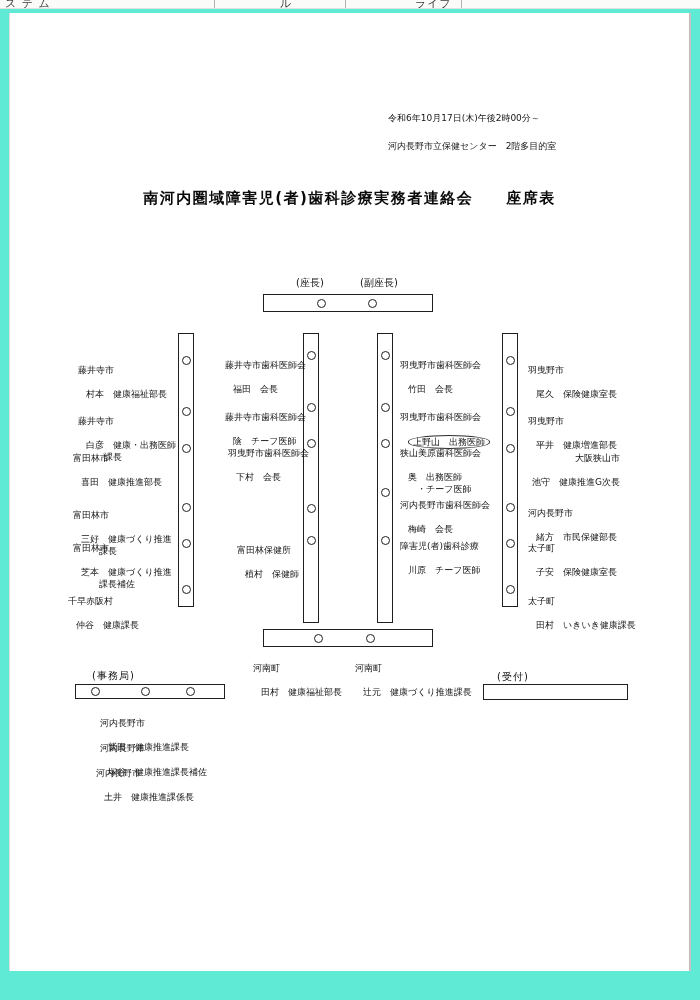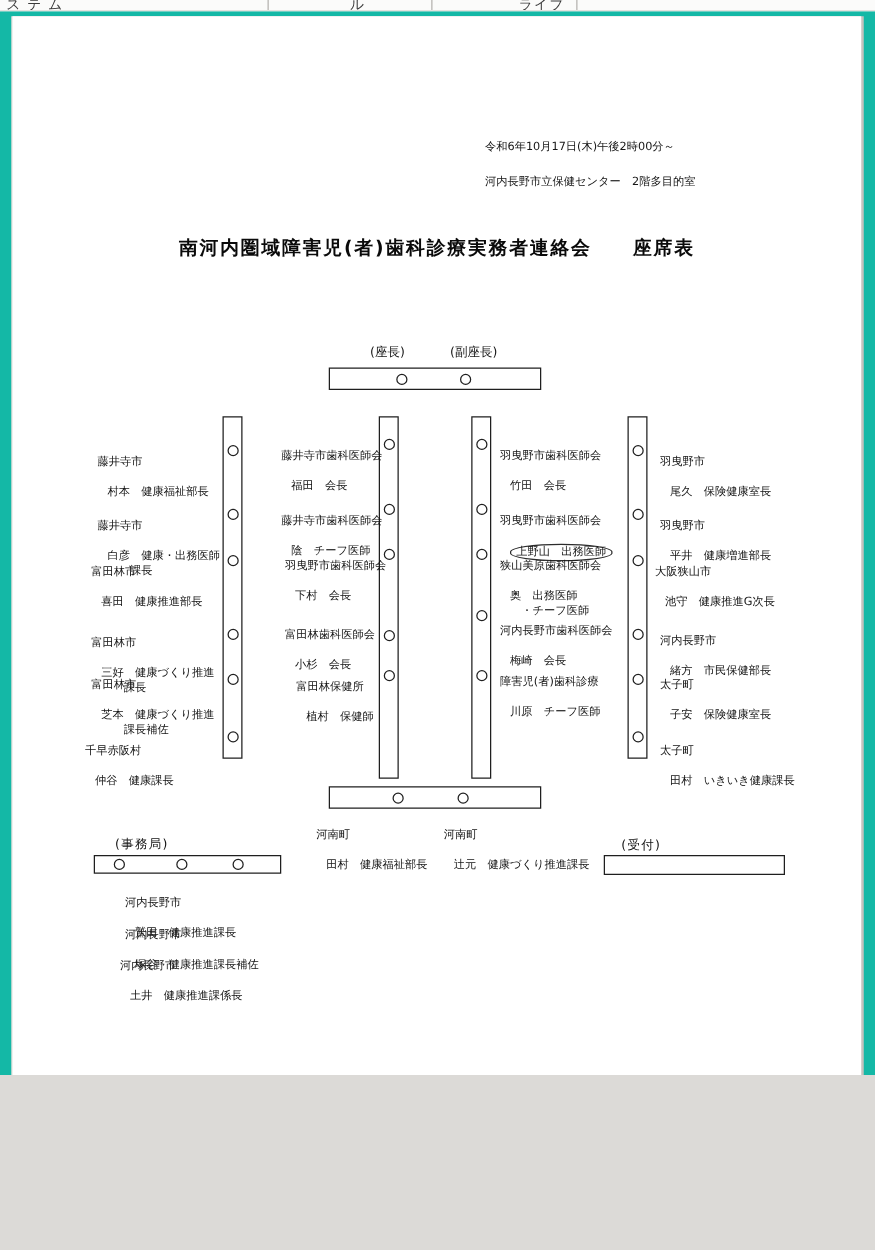--- a/index.html
+++ b/index.html
@@ -1,19 +1,19 @@
 <!DOCTYPE html>
 <html><head>
 <meta charset="utf-8">
 <style>
   * { box-sizing: border-box; }
   html,body { margin:0; padding:0; background:#dcdad7; }
   .screen {
-    position:relative; width:700px; height:860px; overflow:hidden;
-    background:#14b8a6;
+    position:relative; width:700px; height:1000px; overflow:hidden;
+    background:#5eead4;
     font-family:"DejaVu Sans","Liberation Sans",sans-serif;
   }
   
   .topbar {
     position:absolute; left:0; top:0; width:700px; height:9px;
     background:#fbfbfa; overflow:hidden; z-index:5;
     border-bottom:1px solid #e3e1de;
   }
   .topbar .frag { position:absolute; top:-4px; font-size:11px; color:#3a3a3a; letter-spacing:1px; }
   .topbar .tabdiv { position:absolute; top:0; width:1px; height:9px; background:#b5b3af; }
@@ -134,24 +134,20 @@
       <div class="nm">福田　会長</div>
     </div>
     <div class="attendee t" style="left:215px; top:386px;">
       <div class="org">藤井寺市歯科医師会</div>
       <div class="nm">陰　チーフ医師</div>
     </div>
     <div class="attendee t" style="left:218px; top:422px;">
       <div class="org">羽曳野市歯科医師会</div>
       <div class="nm">下村　会長</div>
     </div>
-    <div class="attendee t" style="left:218px; top:477px;">
-      <div class="org">富田林歯科医師会</div>
-      <div class="nm">小杉　会長</div>
-    </div>
     <div class="attendee t" style="left:227px; top:519px;">
       <div class="org">富田林保健所</div>
       <div class="nm">植村　保健師</div>
     </div>
 
     <div class="attendee t" style="left:390px; top:334px;">
       <div class="org">羽曳野市歯科医師会</div>
       <div class="nm">竹田　会長</div>
     </div>
     <div class="attendee t" style="left:390px; top:386px;">
@@ -173,21 +169,21 @@
     </div>
 
     <div class="attendee t" style="left:518px; top:339px;">
       <div class="org">羽曳野市</div>
       <div class="nm">尾久　保険健康室長</div>
     </div>
     <div class="attendee t" style="left:518px; top:390px;">
       <div class="org">羽曳野市</div>
       <div class="nm">平井　健康増進部長</div>
     </div>
-    <div class="attendee t" style="left:514px; top:427px;">
+    <div class="attendee t" style="left:514px; top:427px;text-align:right;">
       <div class="org">大阪狭山市</div>
       <div class="nm">池守　健康推進G次長</div>
     </div>
     <div class="attendee t" style="left:518px; top:482px;">
       <div class="org">河内長野市</div>
       <div class="nm">緒方　市民保健部長</div>
     </div>
     <div class="attendee t" style="left:518px; top:517px;">
       <div class="org">太子町</div>
       <div class="nm">子安　保険健康室長</div>

